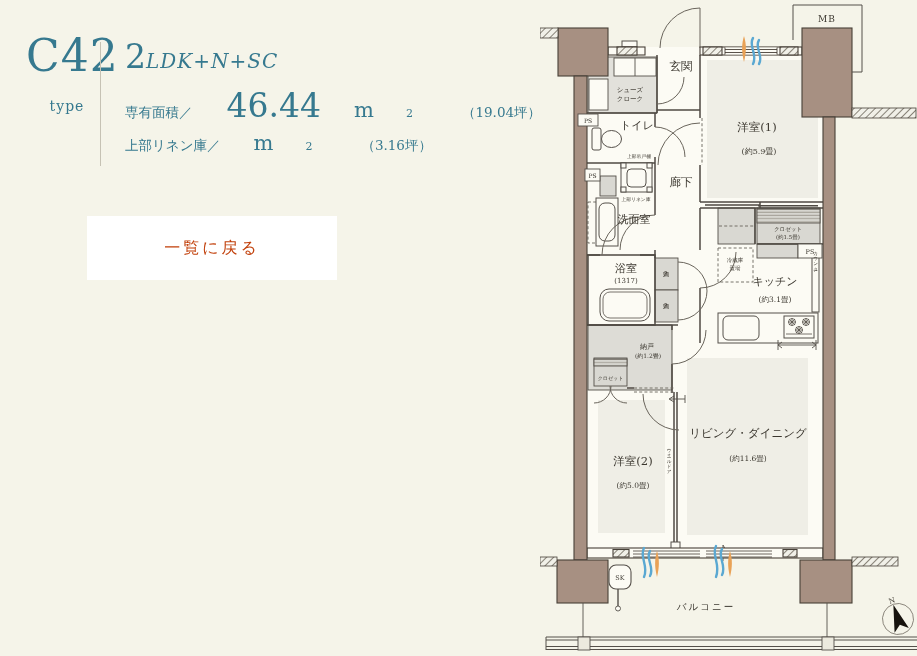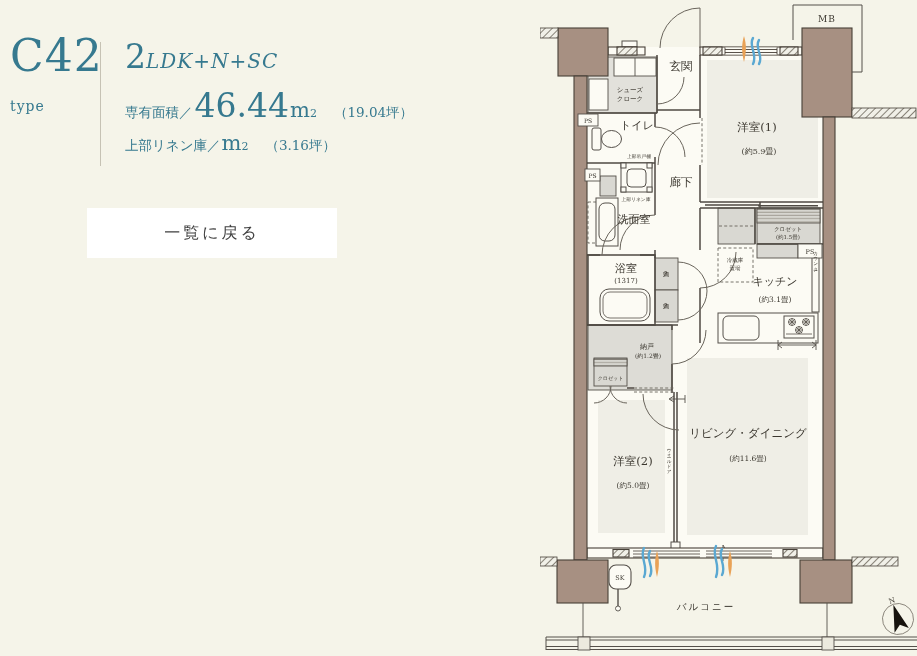--- a/index.html
+++ b/index.html
@@ -3,38 +3,38 @@
 <meta charset="utf-8">
 <style>
   html,body{margin:0;padding:0;}
   .page{
     position:relative;
     width:917px;height:656px;
     background:#f5f4e9;
     font-family:"DejaVu Serif","Liberation Serif",serif;
     overflow:hidden;
   }
-  .type-block{position:absolute;left:10px;top:34px;width:82px;text-align:left;color:#36798f;}
+  .type-block{position:absolute;left:26px;top:34px;width:82px;text-align:center;color:#36798f;}
   .type-code{font-size:44px;line-height:1.0;letter-spacing:1px;}
   .type-label{font-size:14px;margin-top:20px;letter-spacing:1px;}
   .divider{position:absolute;left:100px;top:42px;width:1px;height:124px;background:#c6c2b4;}
   .specs{position:absolute;left:125px;top:40px;color:#36798f;}
   .spec-line{display:flex;align-items:baseline;white-space:nowrap;}
   .layout-line{margin-bottom:16px;}
   .big{font-size:33px;line-height:1;}
   .mid{font-size:20px;letter-spacing:1px;font-style:italic;}
   .sm{font-size:13.5px;}
   .num{font-size:33px;line-height:1;margin-left:2px;}
   .unit{font-size:21px;margin-left:1px;}
   sup{font-size:11px;color:#36798f;}
   .tsubo{margin-left:17px;}
-  .area-line{margin-bottom:9px;}
+  .area-line{margin-bottom:9px;gap:32px;}
   .back-btn{
-    position:absolute;left:87px;top:208px;width:250px;height:50px;
-    background:#ffffff;border:none;color:#404040;
+    position:absolute;left:87px;top:216px;width:250px;height:64px;
+    background:#ffffff;border:none;color:#c2410c;
     font-family:"DejaVu Serif","Liberation Serif",serif;
     font-size:16px;letter-spacing:3px;cursor:pointer;
   }
   svg{position:absolute;left:540px;top:0;}
   svg text{font-family:"DejaVu Serif","Liberation Serif",serif;fill:#3b372f;}
   .vtext{writing-mode:vertical-rl;text-orientation:upright;}
 </style>
 </head>
 <body>
 

